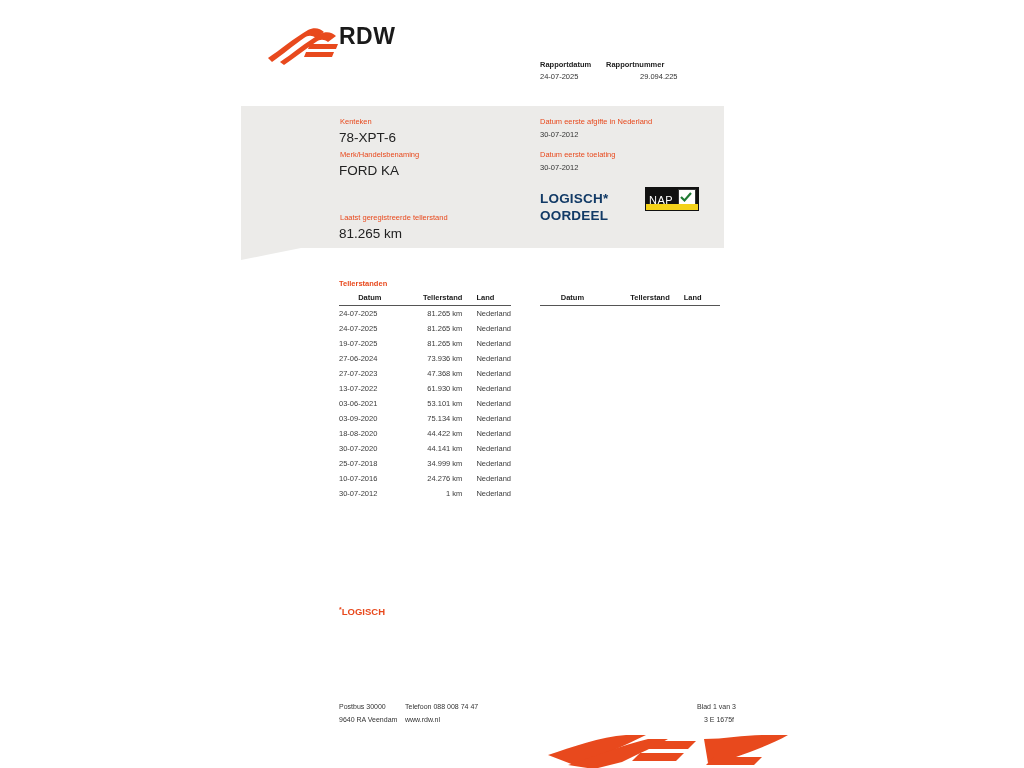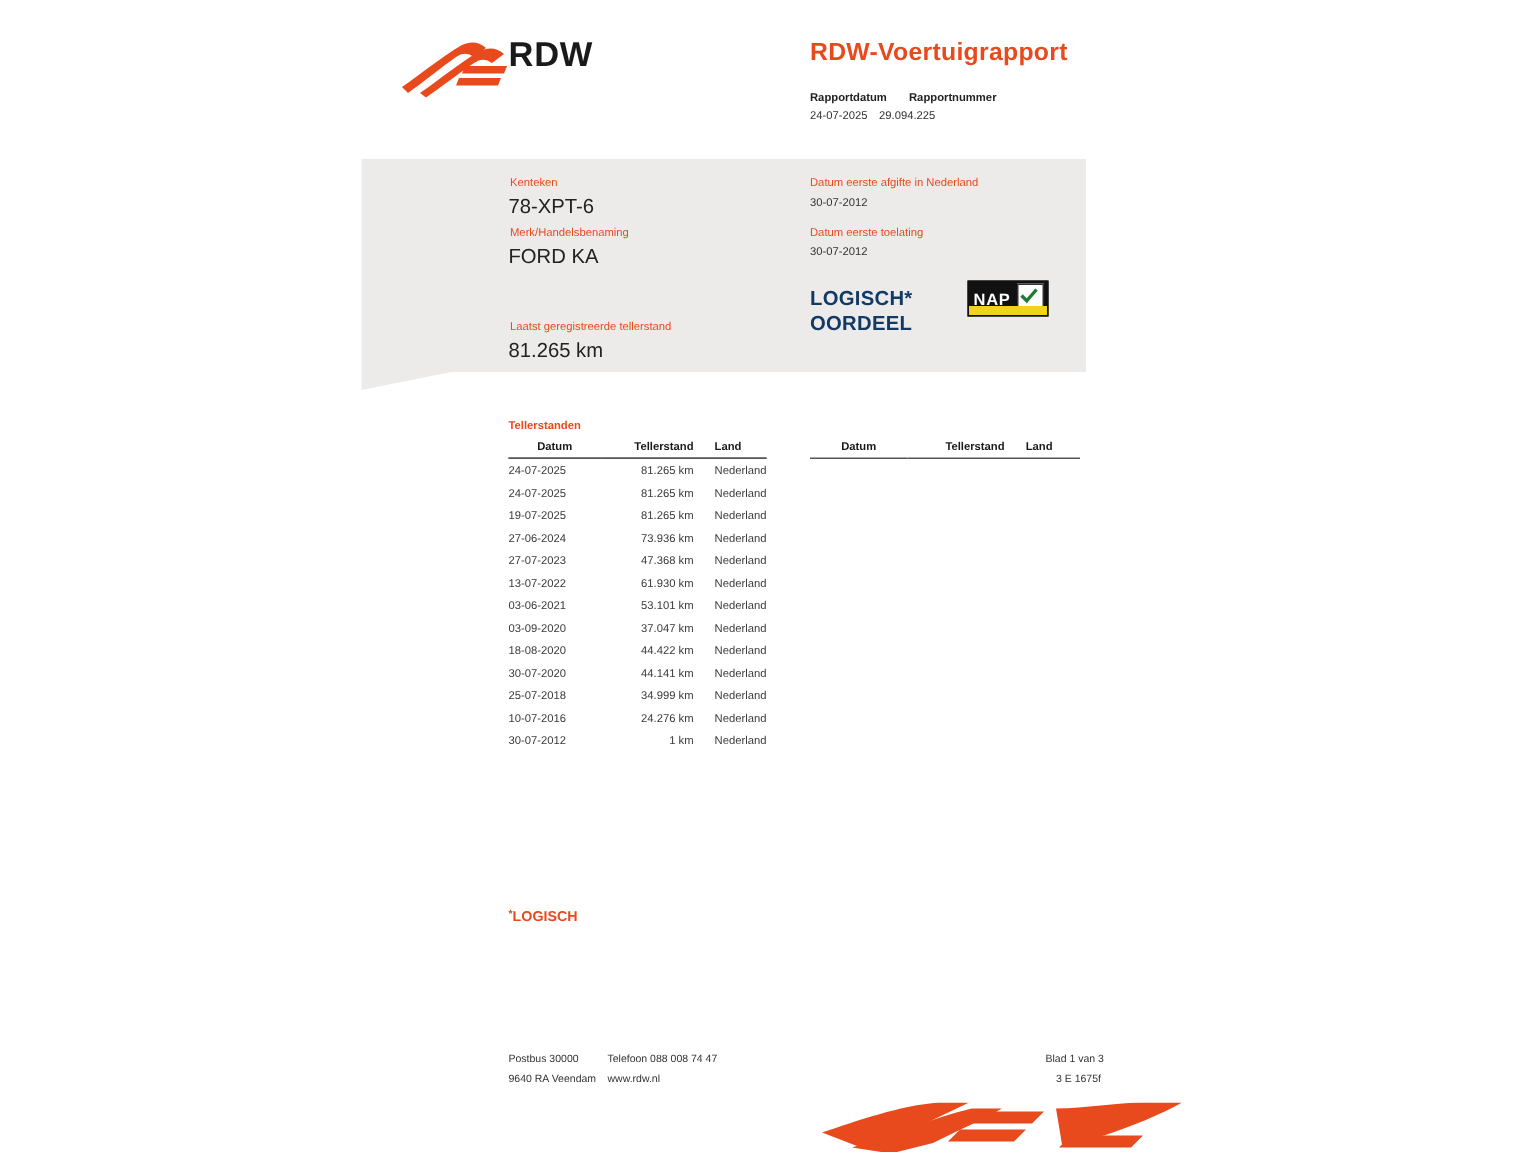--- a/index.html
+++ b/index.html
@@ -52,21 +52,21 @@
     color: #222;
   }
   .meta-value {
     position: absolute;
     font-size: 7.5px;
     color: #333;
   }
   #rapportdatum-label { left: 540px; top: 60px; text-align: right; }
   #rapportdatum-value { left: 540px; top: 72px; }
   #rapportnummer-label { left: 606px; top: 60px; }
-  #rapportnummer-value { left: 586px; top: 72px; }
+  #rapportnummer-value { left: 640px; top: 72px; }
 
   
   .panel {
     position: absolute;
     left: 241px;
     top: 106px;
     width: 483px;
     height: 142px;
     background: #ecebe9;
   }
@@ -126,21 +126,21 @@
     height: 22px;
     background: #111;
     border: 1px solid #111;
     overflow: hidden;
   }
   .nap-badge .nap-text {
     position: absolute;
     left: 3px;
     top: 6px;
     font-size: 11px;
-    font-weight: bold;
+    font-weight: normal;
     color: #ffffff;
     letter-spacing: 0.5px;
   }
   .nap-badge .nap-yellow {
     position: absolute;
     left: 0;
     bottom: 0;
     width: 52px;
     height: 6px;
     background: #f4d21a;
@@ -244,21 +244,20 @@
 
   <div class="logo-wrap">
     <svg width="80" height="44" viewBox="0 0 80 44">
       <path d="M2 34 C14 26 28 14 42 6 C48 3 54 4 58 8 L50 14 C46 11 42 11 38 14 C28 21 16 31 6 38 Z" fill="#e8491d"></path>
       <path d="M14 38 C26 30 40 18 54 10 C60 7 66 8 70 12 L62 18 C58 15 54 15 50 18 C40 25 28 34 18 41 Z" fill="#e8491d"></path>
       <path d="M44 20 L72 20 L70 25 L42 25 Z" fill="#e8491d"></path>
       <path d="M40 28 L68 28 L66 33 L38 33 Z" fill="#e8491d"></path>
     </svg>
   </div>
   <div class="brand">RDW</div>
-  <div class="report-title">RDW-Voertuigrapport</div>
 
   <div class="meta-label" id="rapportdatum-label">Rapportdatum</div>
   <div class="meta-value" id="rapportdatum-value">24-07-2025</div>
   <div class="meta-label" id="rapportnummer-label">Rapportnummer</div>
   <div class="meta-value" id="rapportnummer-value">29.094.225</div>
 
   <div class="panel"></div>
   <div class="panel-notch"></div>
 
   <div class="field-label" id="kenteken-label">Kenteken</div>
@@ -334,21 +333,21 @@
           <td class="num">61.930 km</td>
           <td class="land">Nederland</td>
         </tr>
         <tr>
           <td>03-06-2021</td>
           <td class="num">53.101 km</td>
           <td class="land">Nederland</td>
         </tr>
         <tr>
           <td>03-09-2020</td>
-          <td class="num">37.047 km</td>
+          <td class="num">75.134 km</td>
           <td class="land">Nederland</td>
         </tr>
         <tr>
           <td>18-08-2020</td>
           <td class="num">44.422 km</td>
           <td class="land">Nederland</td>
         </tr>
         <tr>
           <td>30-07-2020</td>
           <td class="num">44.141 km</td>

